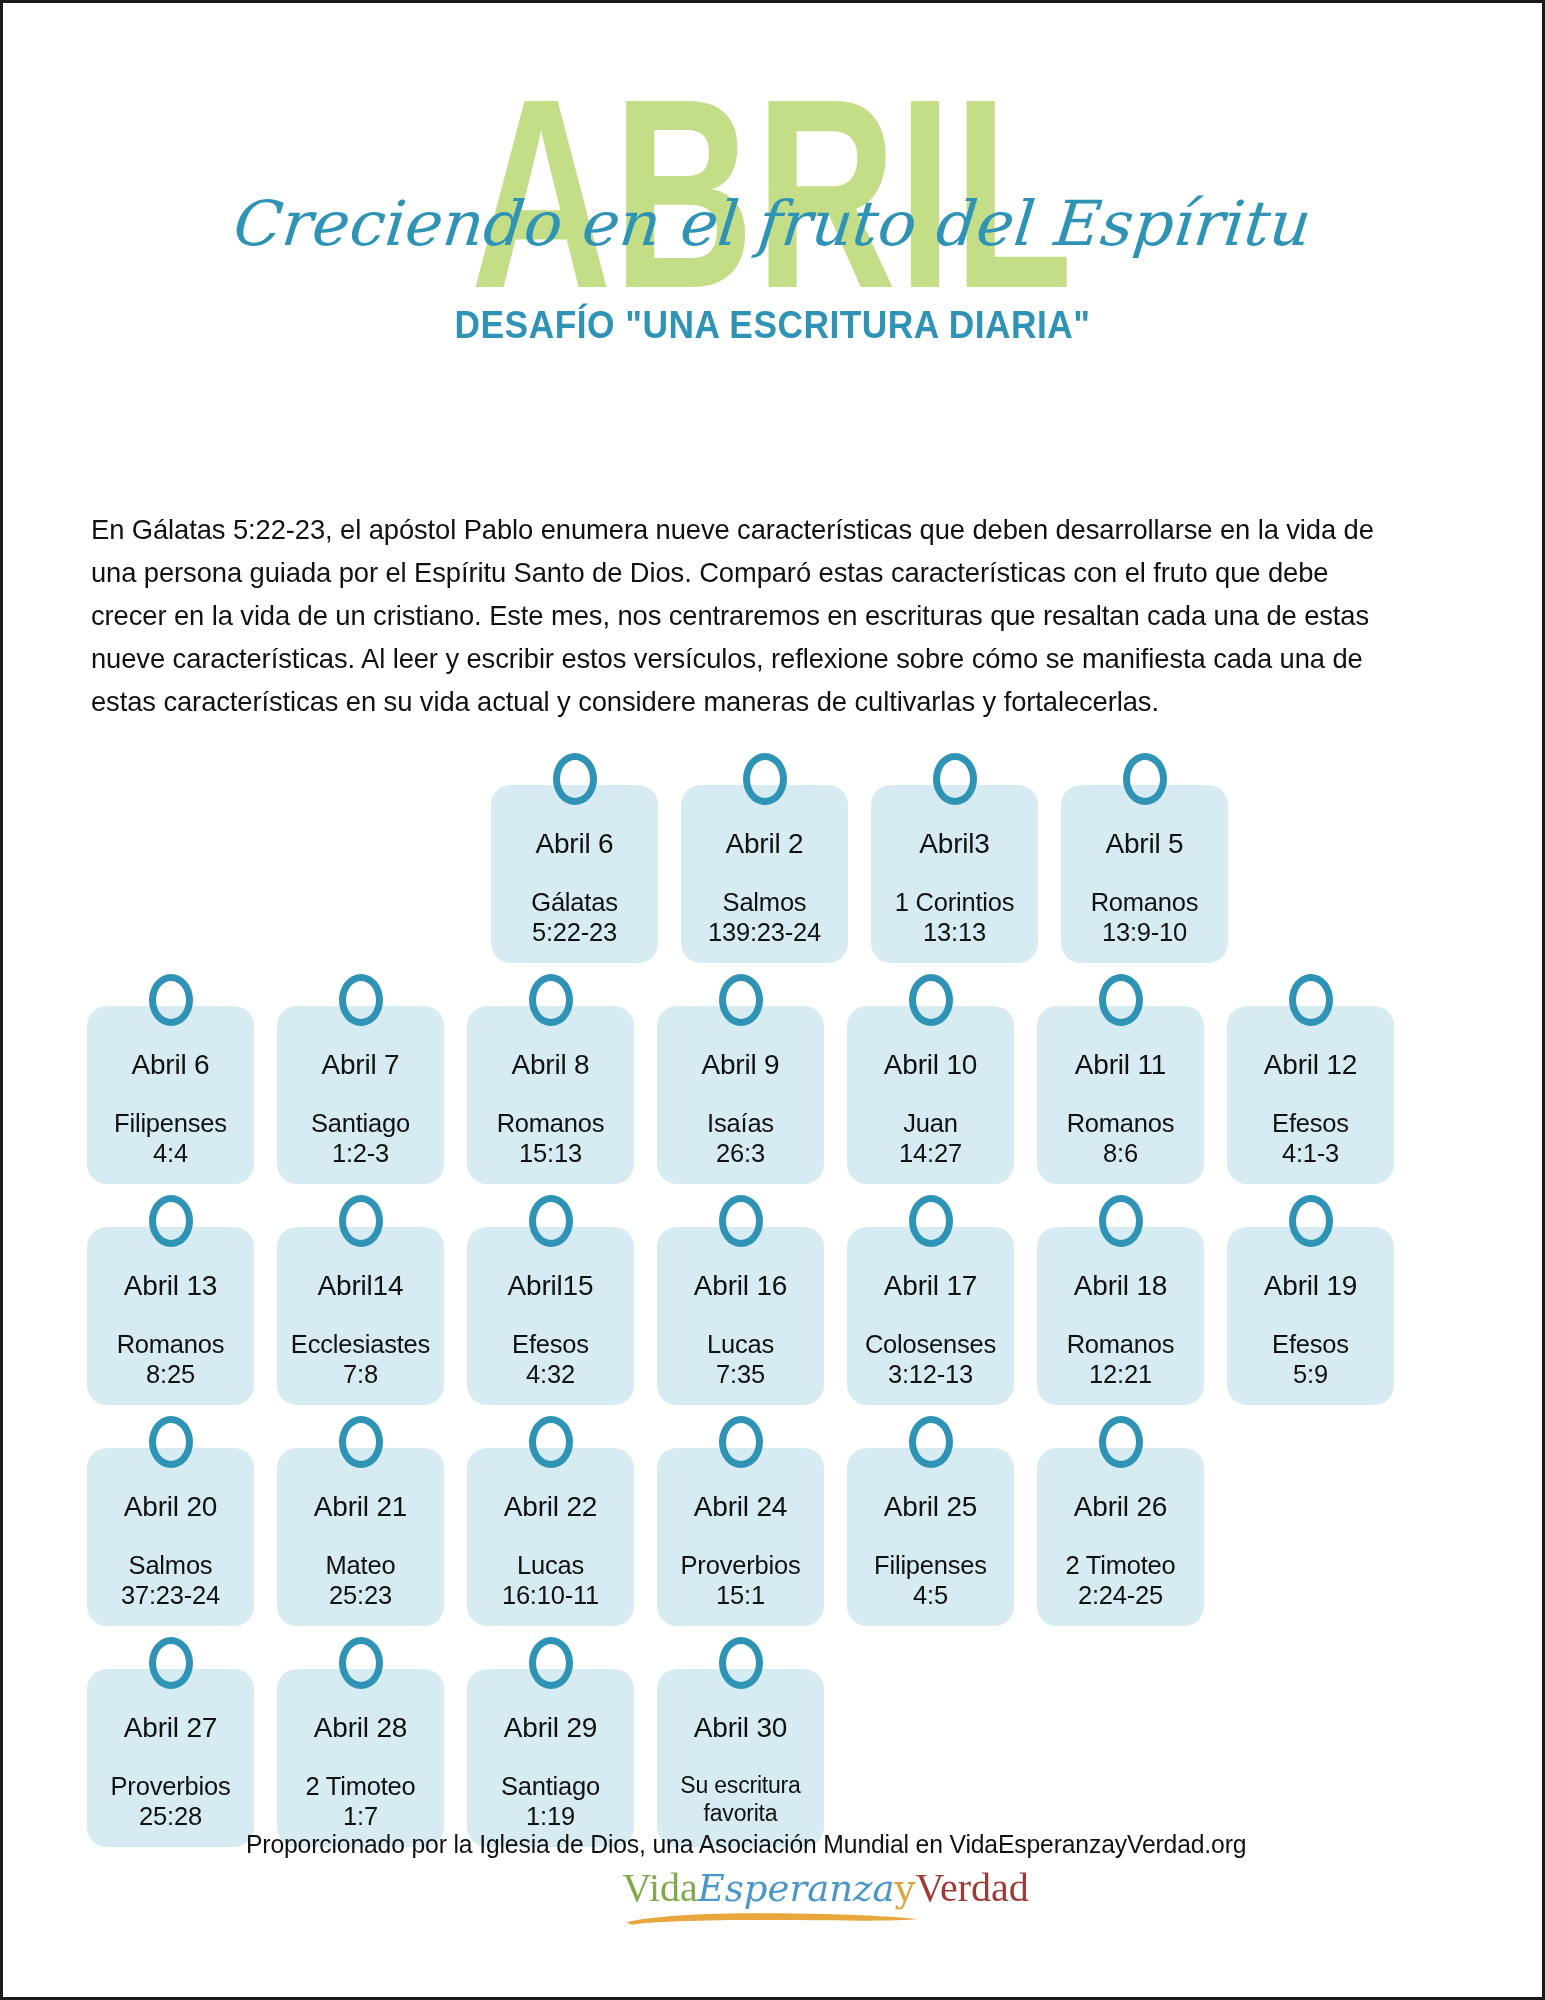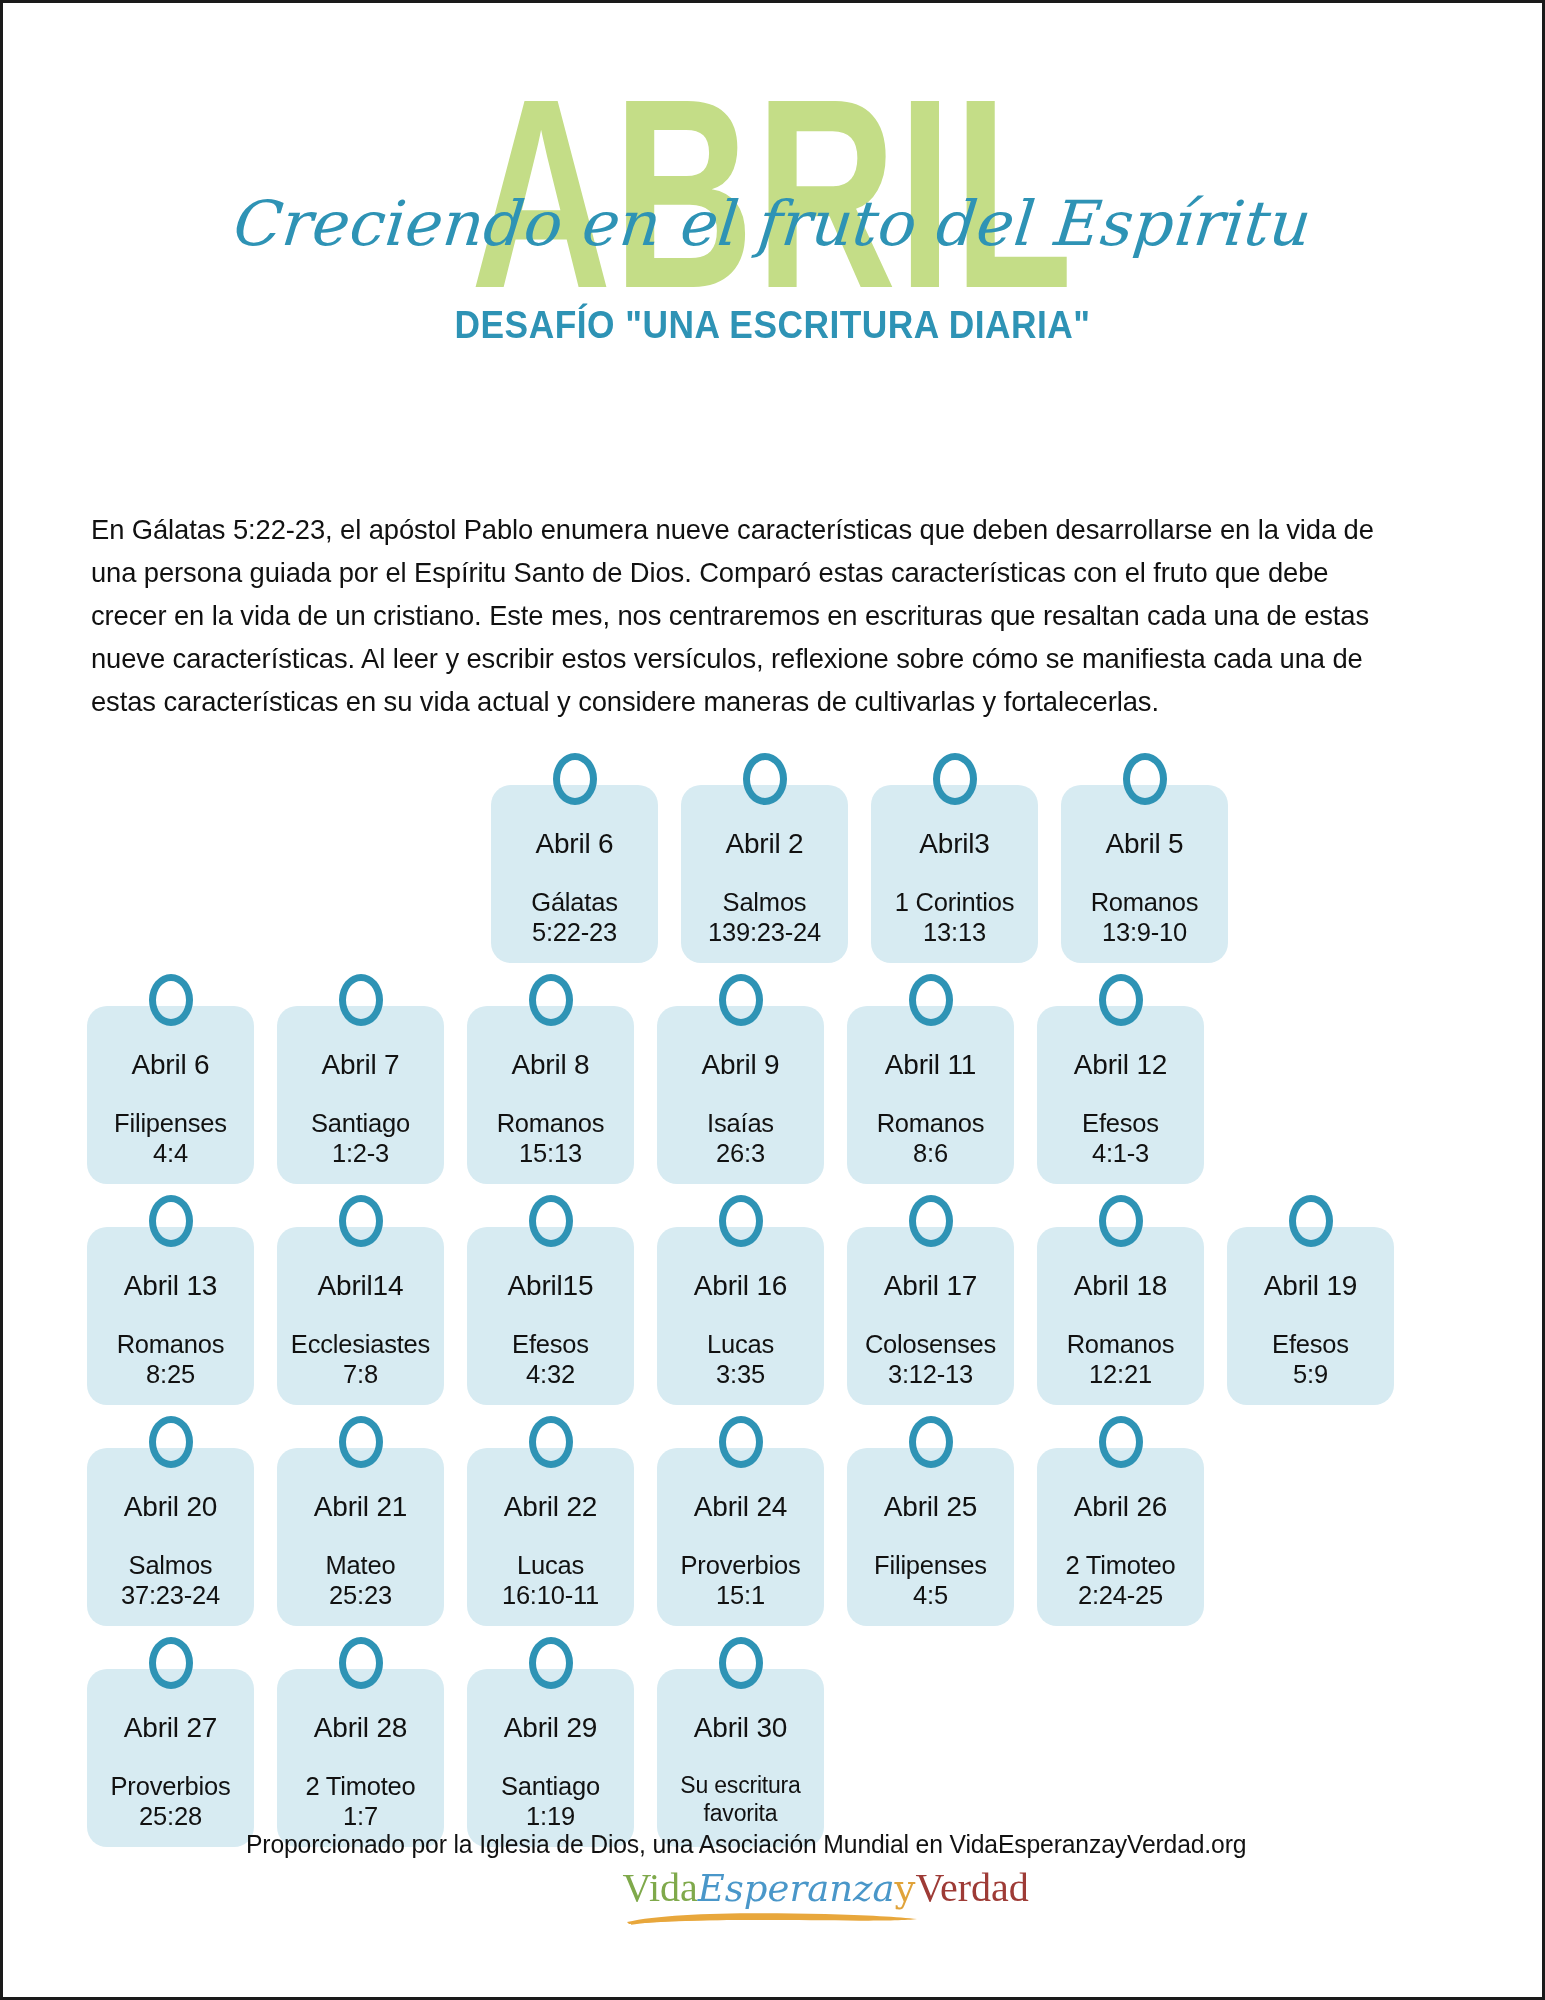--- a/index.html
+++ b/index.html
@@ -273,20 +273,28 @@
         <div class="card">
           <div class="circle"></div>
           <div class="card-day">Abril 9</div>
           <div class="card-ref">
             <span>Isaías</span>
             <span>26:3</span>
           </div>
         </div>
         <div class="card">
           <div class="circle"></div>
+          <div class="card-day">Abril 10</div>
+          <div class="card-ref">
+            <span>Juan</span>
+            <span>14:27</span>
+          </div>
+        </div>
+        <div class="card">
+          <div class="circle"></div>
           <div class="card-day">Abril 11</div>
           <div class="card-ref">
             <span>Romanos</span>
             <span>8:6</span>
           </div>
         </div>
         <div class="card">
           <div class="circle"></div>
           <div class="card-day">Abril 12</div>
           <div class="card-ref">
@@ -318,21 +326,21 @@
           <div class="card-ref">
             <span>Efesos</span>
             <span>4:32</span>
           </div>
         </div>
         <div class="card">
           <div class="circle"></div>
           <div class="card-day">Abril 16</div>
           <div class="card-ref">
             <span>Lucas</span>
-            <span>3:35</span>
+            <span>7:35</span>
           </div>
         </div>
         <div class="card">
           <div class="circle"></div>
           <div class="card-day">Abril 17</div>
           <div class="card-ref">
             <span>Colosenses</span>
             <span>3:12-13</span>
           </div>
         </div>

